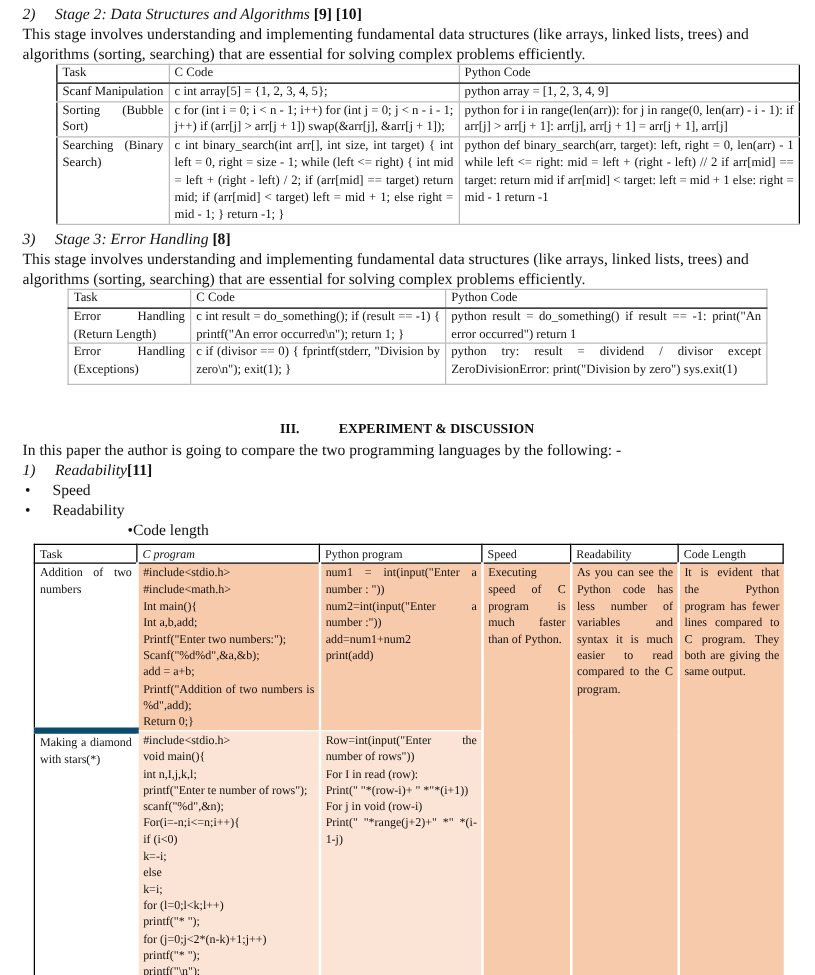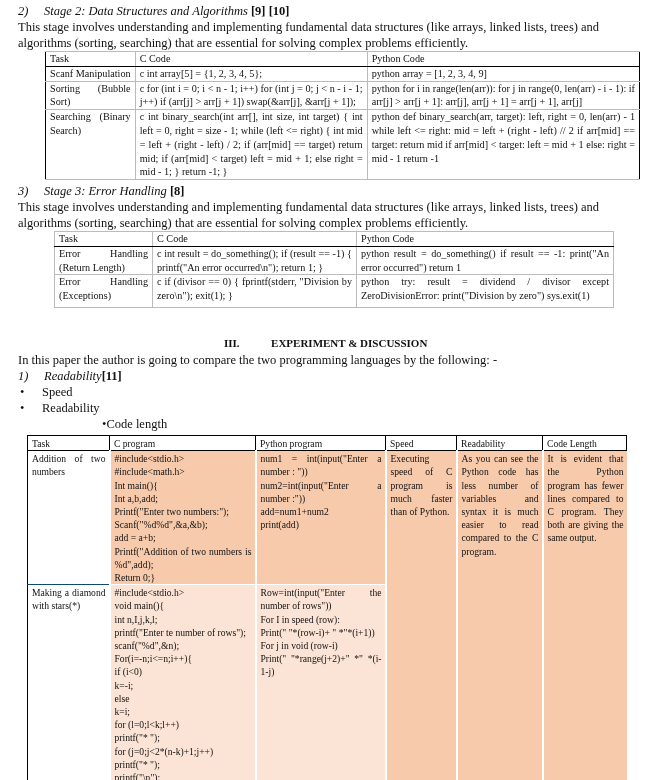--- a/index.html
+++ b/index.html
@@ -22,23 +22,23 @@
     table.t1 td.first { border-left: none; }
     table.t1 td.last { border-right: none; }
 
     table.t2 { left: 54px; top: 231px; width: 560px; border: 1.2px solid #000; }
     table.t2 td { border: 1px solid #bbb; }
     table.t2 tr.hdr td { border-bottom: 1.3px solid #000; }
 
     table.t3 { left: 27px; top: 435px; width: 600px; font-size: 9.6px; line-height: 13.2px; }
     table.t3 td { padding: 1px 3px 0 4px; }
     table.t3 tr.hdr td { border: 1.2px solid #000; background: #fff; }
-    table.t3 tr.hdr td.c { border-left: 1px solid #000; }
+    table.t3 tr.hdr td.c { border-left: 1px solid #000; font-style: italic; }
     table.t3 td.task { border-left: 1.5px solid #000; border-right: 1.5px solid #000; background: #fff; }
-    table.t3 tr.r1 td.task { border-bottom: 1px solid #0c4a6e; }
+    table.t3 tr.r1 td.task { border-bottom: 5px solid #0c4a6e; }
     table.t3 tr.r2 td.task { border-bottom: 1.5px solid #000; }
     table.t3 td.dark { background: #f7caac; border-left: 2px solid #fff; }
     table.t3 td.light { background: #fbe4d5; border-left: 2px solid #fff; }
     table.t3 tr.r1 td.dark.code { border-bottom: 1.5px solid #fff; }
     table.t3 td.code div { white-space: nowrap; }
     table.t3 td.code div.wrap { white-space: normal; }
     table.t3 .just { text-align: justify; }
 
     .bullet { display: inline-block; width: 22px; padding-left: 20px; }
     .center-head { font-size: 11px; font-weight: bold; white-space: nowrap; }
@@ -192,21 +192,21 @@
             <div>for (l=0;l&lt;k;l++)</div>
             <div>printf("* ");</div>
             <div>for (j=0;j&lt;2*(n-k)+1;j++)</div>
             <div>printf("* ");</div>
             <div>printf("\n");</div>
           </div>
     </td>
     <td class="light code">
       <div class="lines">
             <div class="wrap">Row=int(input("Enter the number of rows"))</div>
-            <div>For I in speed (row):</div>
+            <div>For I in read (row):</div>
             <div>Print(" "*(row-i)+ " *"*(i+1))</div>
             <div>For j in void (row-i)</div>
             <div class="wrap">Print(" "*range(j+2)+" *" *(i-1-j)</div>
           </div>
     </td>
   </tr>
 </tbody>
   </table>
 
 </body></html>

